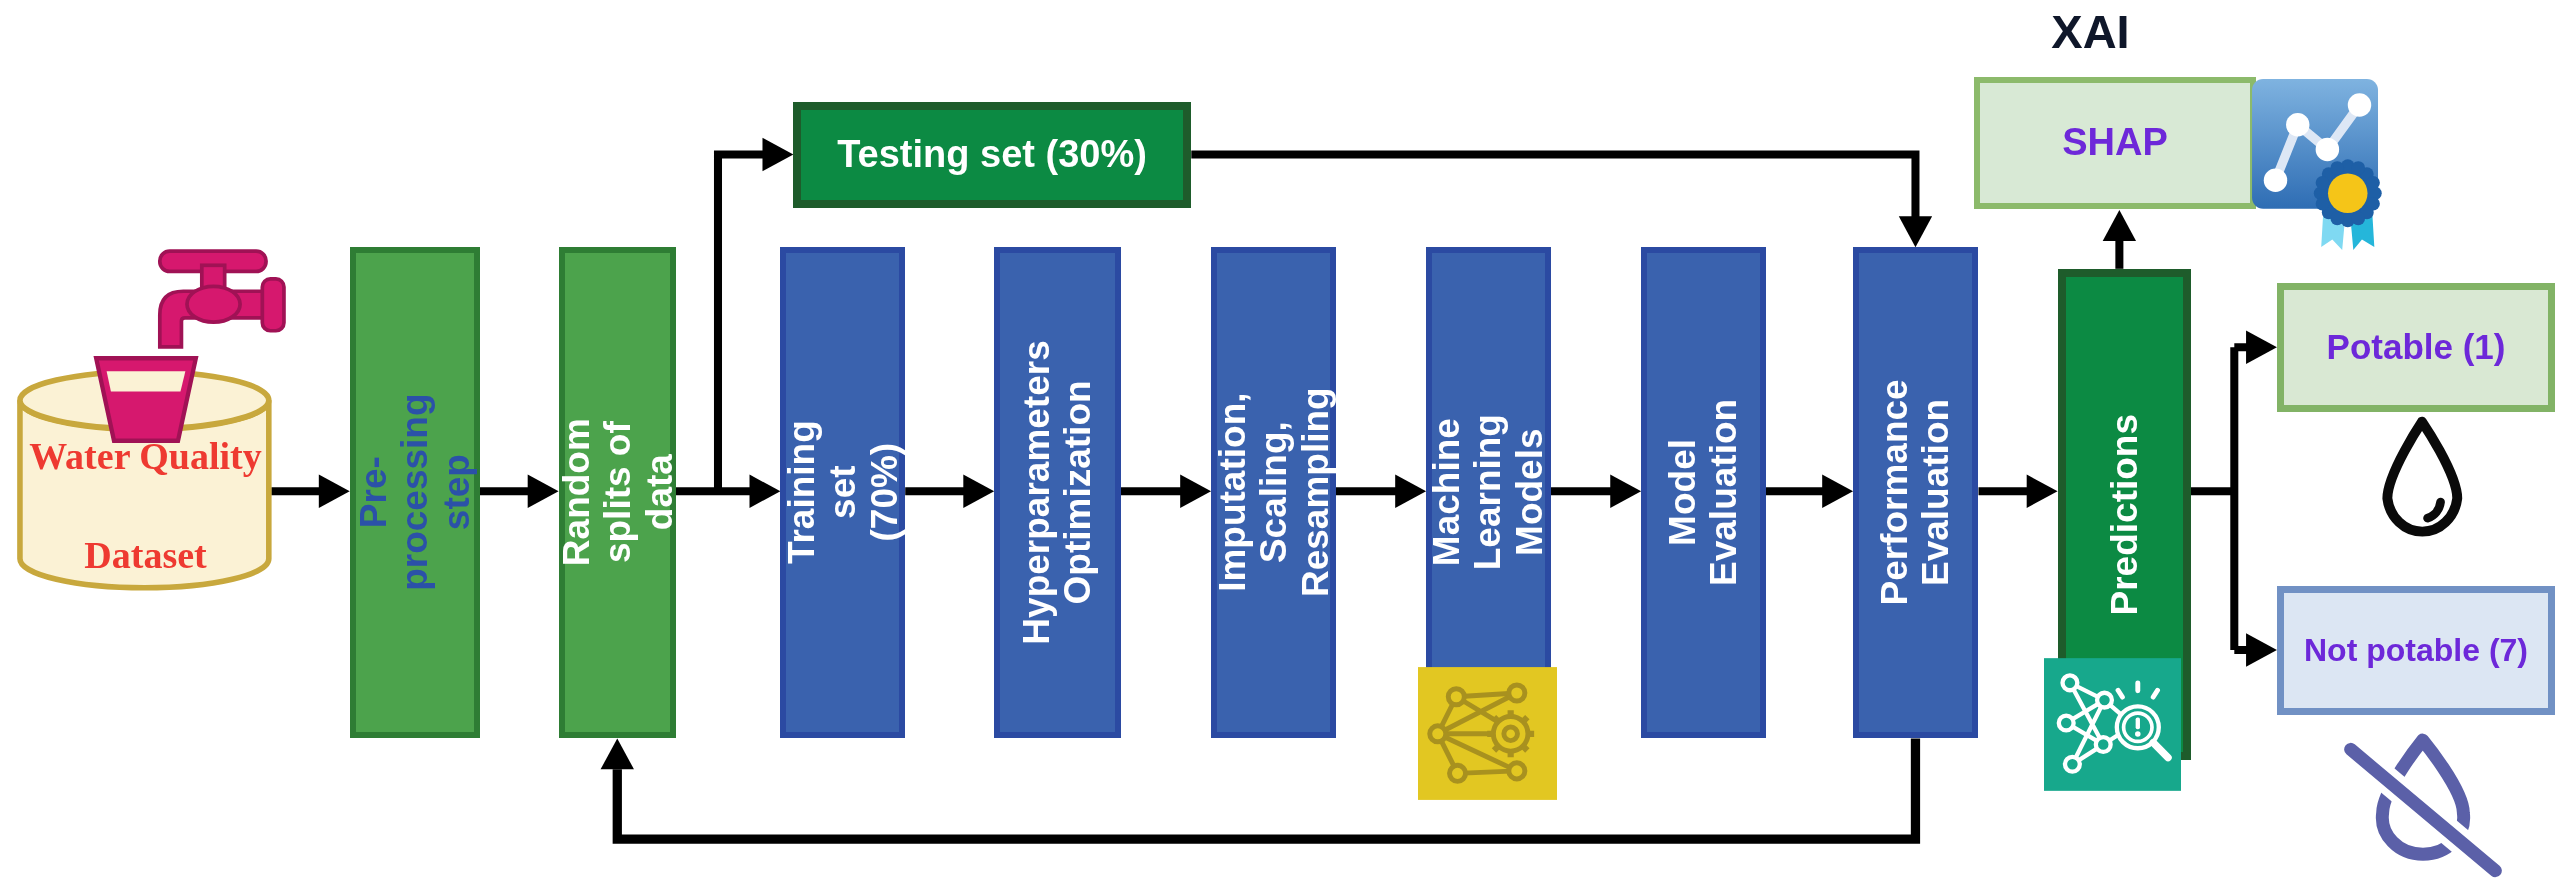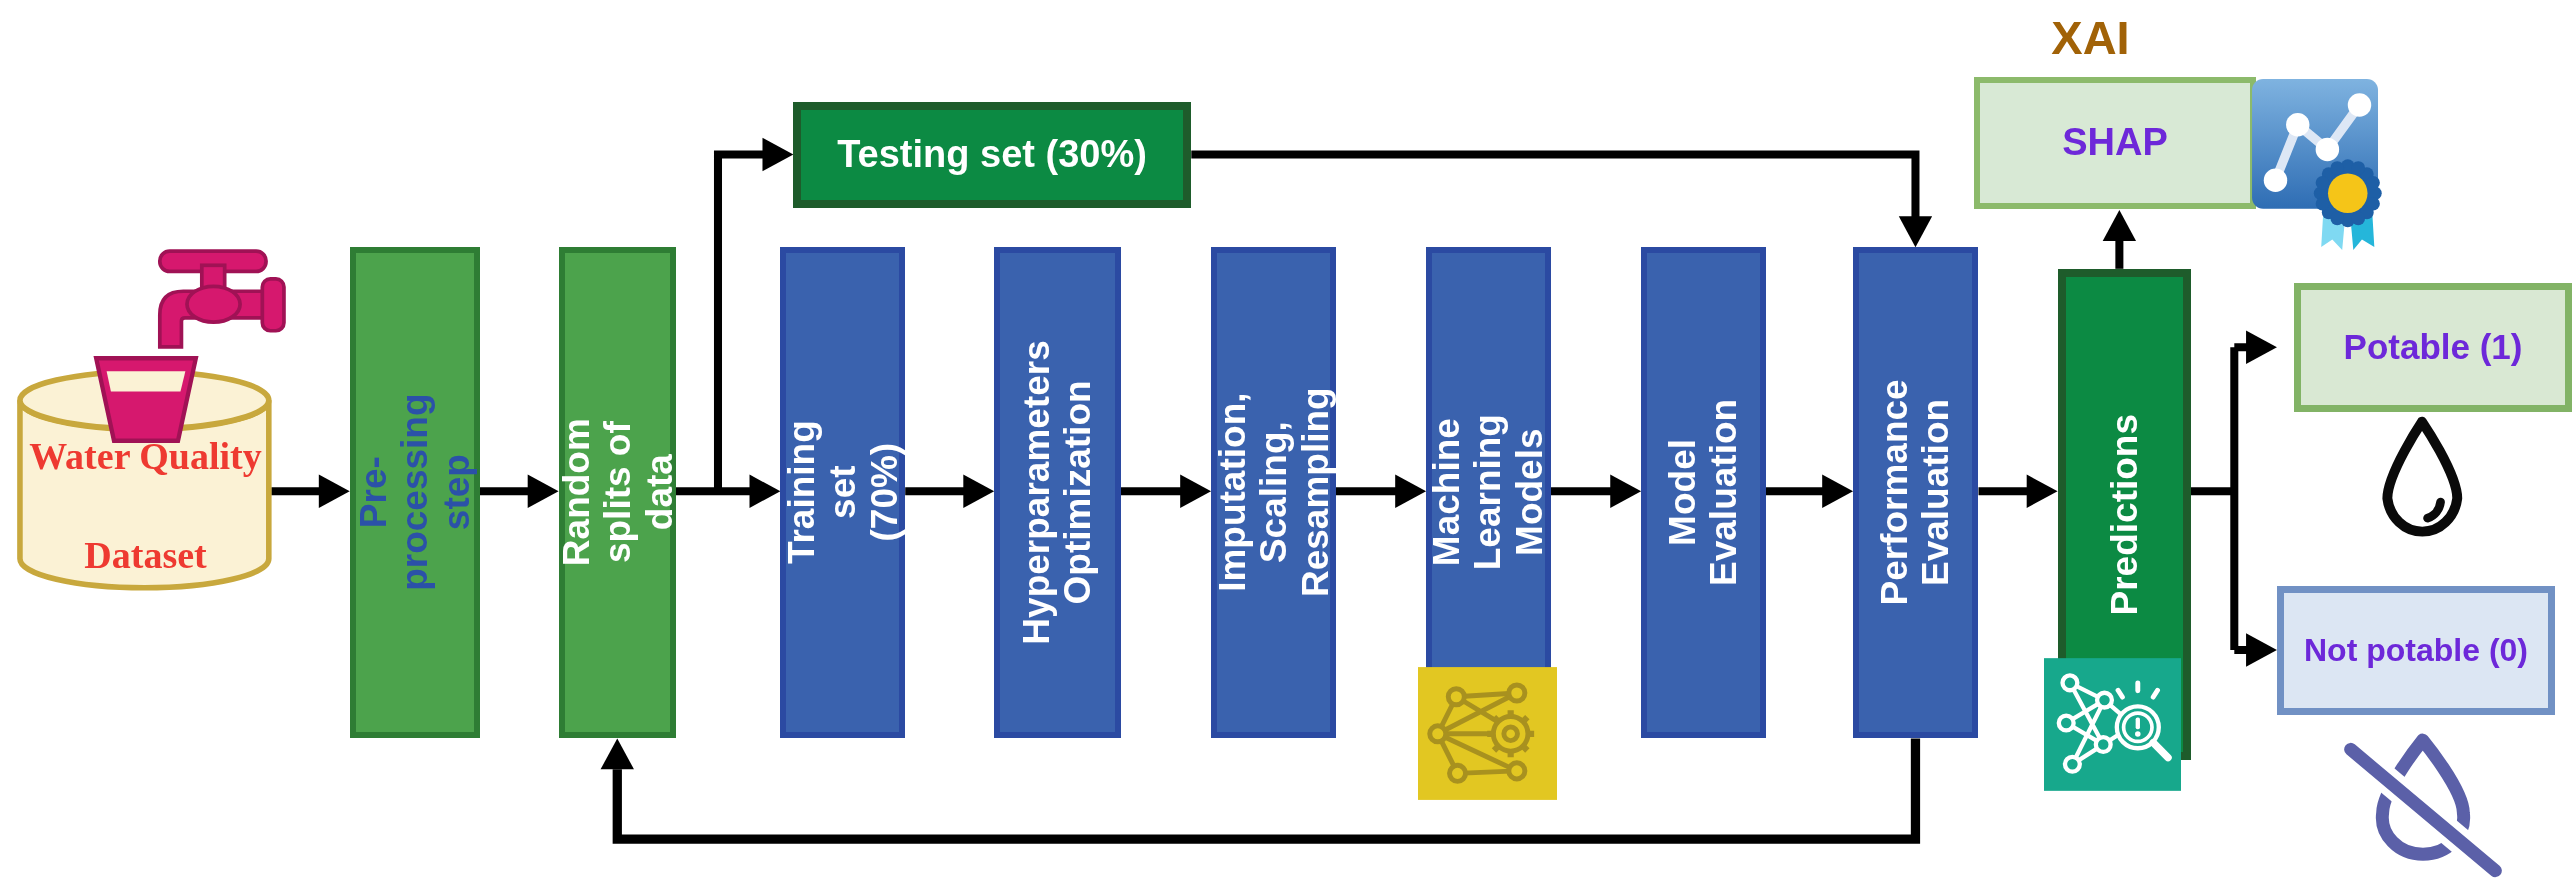--- a/index.html
+++ b/index.html
@@ -14,22 +14,22 @@
   .potable-box{background:#D9E8D3;border:7.4px solid #82B366;}
   .notpotable-box{background:#DCE6F3;border:7.4px solid #7191C4;}
   .vlabel{transform:rotate(-90deg);white-space:pre-line;text-align:center;width:max-content;
           line-height:1.12;font-weight:bold;}
   .hlabel{white-space:pre-line;line-height:1.1;font-weight:bold;}
   .t-white{color:#ffffff;font-size:37px;}
   .t-blue{color:#2B51A8;font-size:37px;}
   .t-red{color:#6d28d9;}
   .testing-label{color:#ffffff;font-size:38px;}
   .shap-label{font-size:38px;}
-  .xai-label{position:absolute;left:1998px;top:10px;width:185px;text-align:center;
-             font-weight:bold;font-size:47px;color:#a16207;}
+  .xai-label{position:absolute;left:1998px;top:4px;width:185px;text-align:center;
+             font-weight:bold;font-size:47px;color:#0f172a;}
   .potable-label{font-size:35px;}
   .notpotable-label{font-size:32px;}
   .cyl-text{position:absolute;left:25px;width:241px;text-align:center;color:#EE3A31;
             font-family:"Liberation Serif","DejaVu Serif",serif;font-weight:bold;font-size:38px;}
   svg{display:block;}
   .connectors{position:absolute;left:0;top:0;pointer-events:none;}
 </style>
 </head>
 <body>
 
@@ -216,26 +216,26 @@
           <circle cx="172" cy="226" r="11"></circle>
         <circle cx="114" cy="168" r="11"></circle>
           <circle cx="196" cy="168" r="11"></circle>
         <circle cx="114" cy="202" r="11"></circle>
           <circle cx="196" cy="202" r="11"></circle>
       </g>
       <circle cx="155" cy="185" r="32" fill="#F5C518"></circle>
     </g>
   </svg>
 
-  <div class="box potable-box" style="left:2277px;top:283px;width:278px;height:129px;margin-left:17px;">
+  <div class="box potable-box" style="left:2277px;top:283px;width:278px;height:129px;">
     <span class="hlabel t-red potable-label">Potable (1)</span>
   </div>
 
   <div class="box notpotable-box" style="left:2277px;top:586px;width:278px;height:129px;">
-    <span class="hlabel t-red notpotable-label">Not potable (0)</span>
+    <span class="hlabel t-red notpotable-label">Not potable (7)</span>
   </div>
 
   <svg class="abs" style="left:2378px;top:413px;" width="88" height="133" viewBox="0 0 142 215">
     <path d="M71,14 C71,14 15,98 15,138 A57,62 0 0 0 128,138 C128,98 71,14 71,14 Z" fill="none" stroke="#0A0A0A" stroke-width="16" stroke-linejoin="round"></path>
     <path d="M101,144 A31,31 0 0 1 80,170" fill="none" stroke="#0A0A0A" stroke-width="14" stroke-linecap="round"></path>
   </svg>
 
   <svg class="abs" style="left:2329px;top:729px;" width="188" height="154" viewBox="0 0 305 250">
     <path d="M152,18 C152,18 87,98 87,136 A66,60 0 1 0 218,136 C218,98 152,18 152,18 Z" fill="none" stroke="#5B60A8" stroke-width="21" stroke-linejoin="round" stroke-linecap="round"></path>
     <path d="M35,33 L270,230" stroke="#ffffff" stroke-width="44" fill="none"></path>

